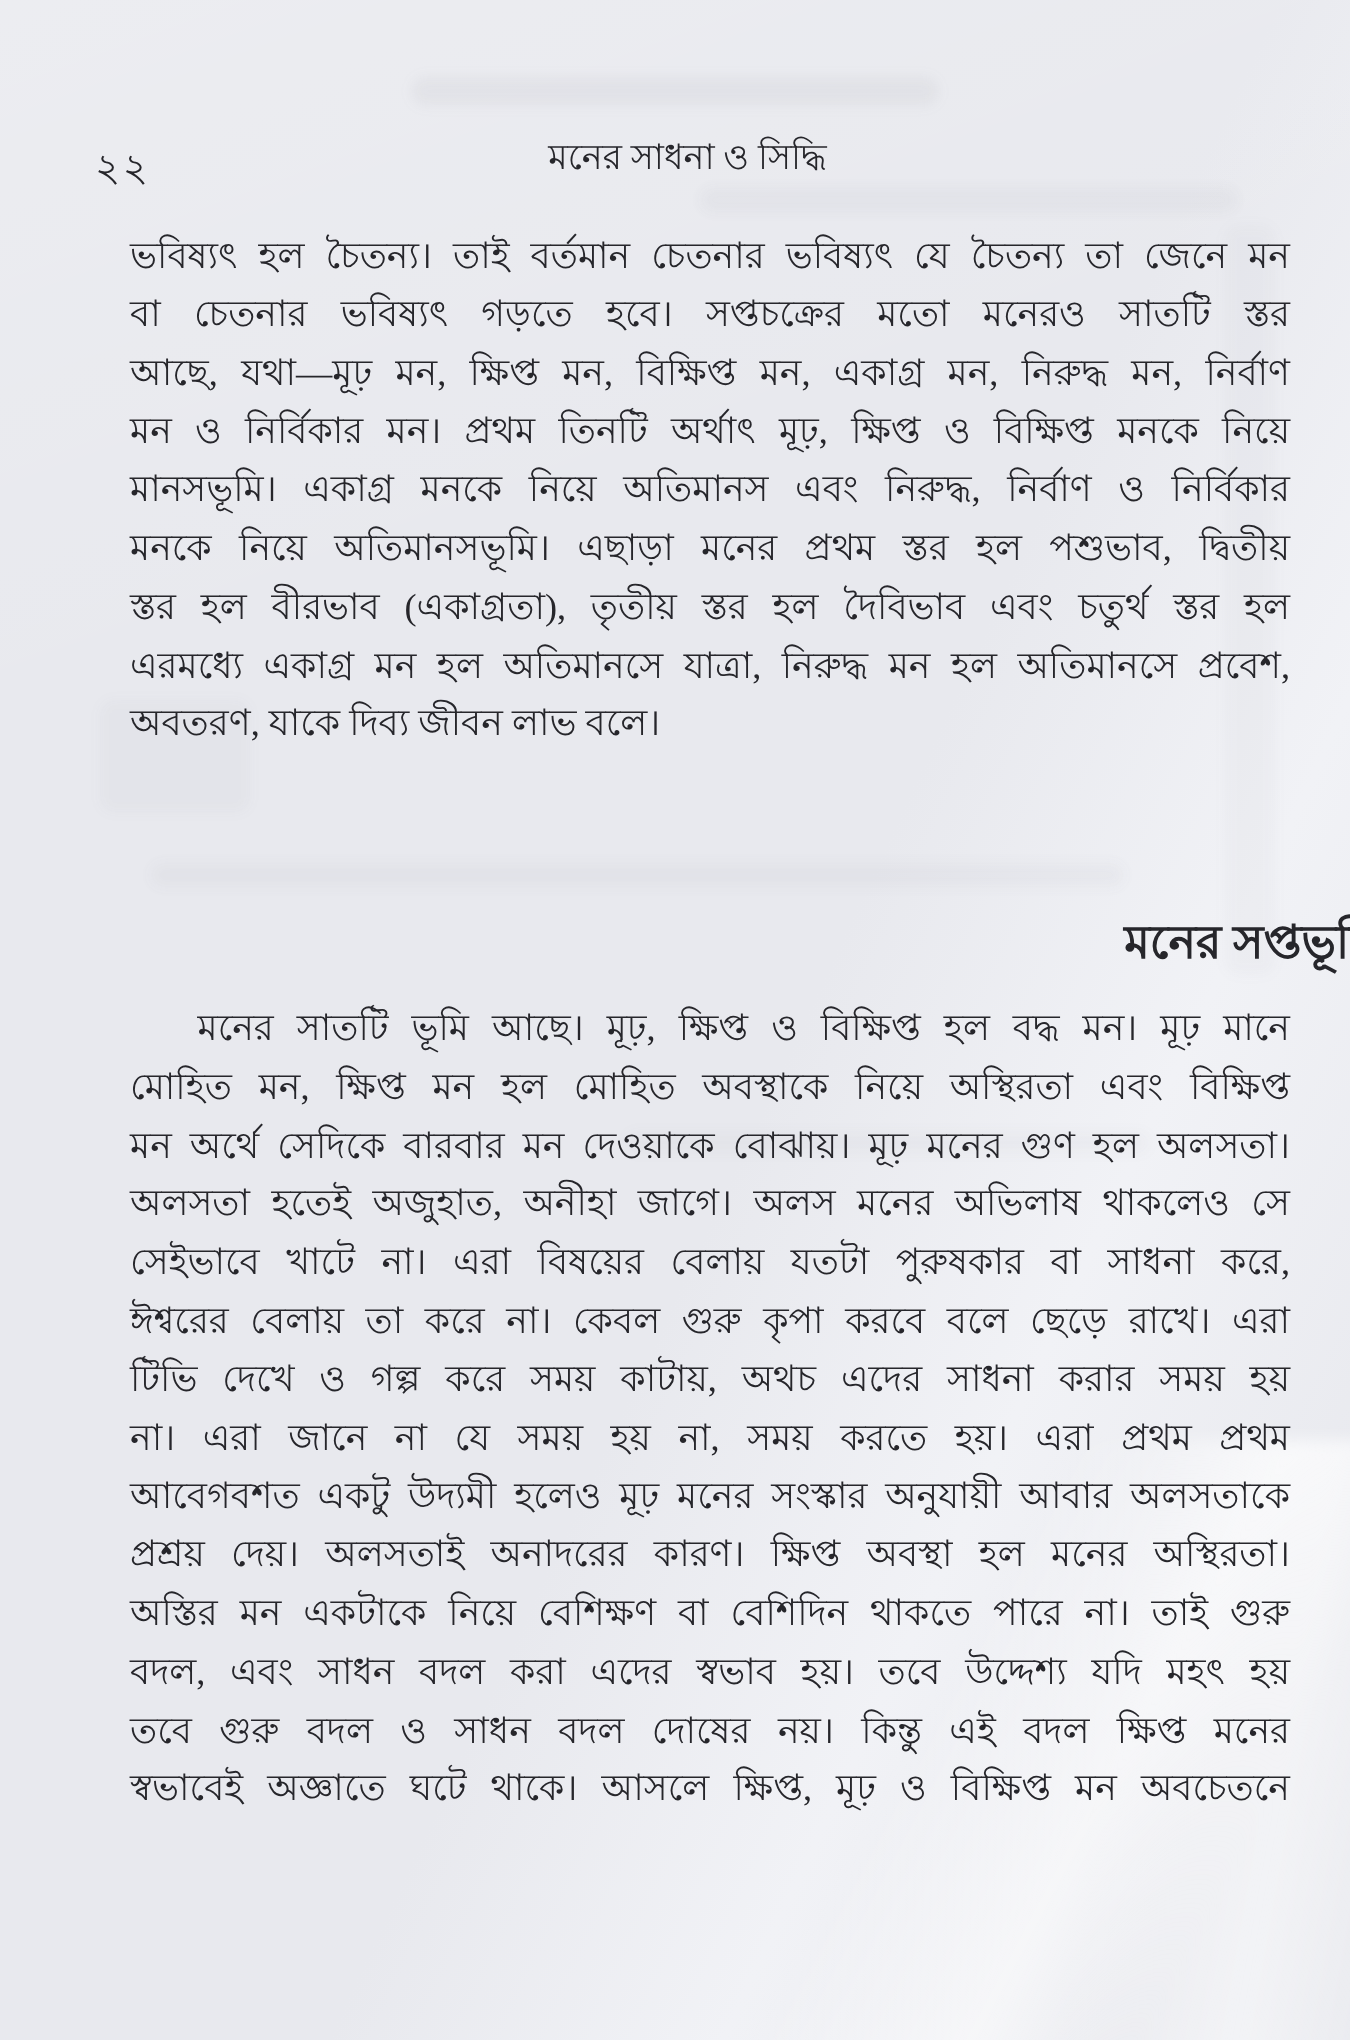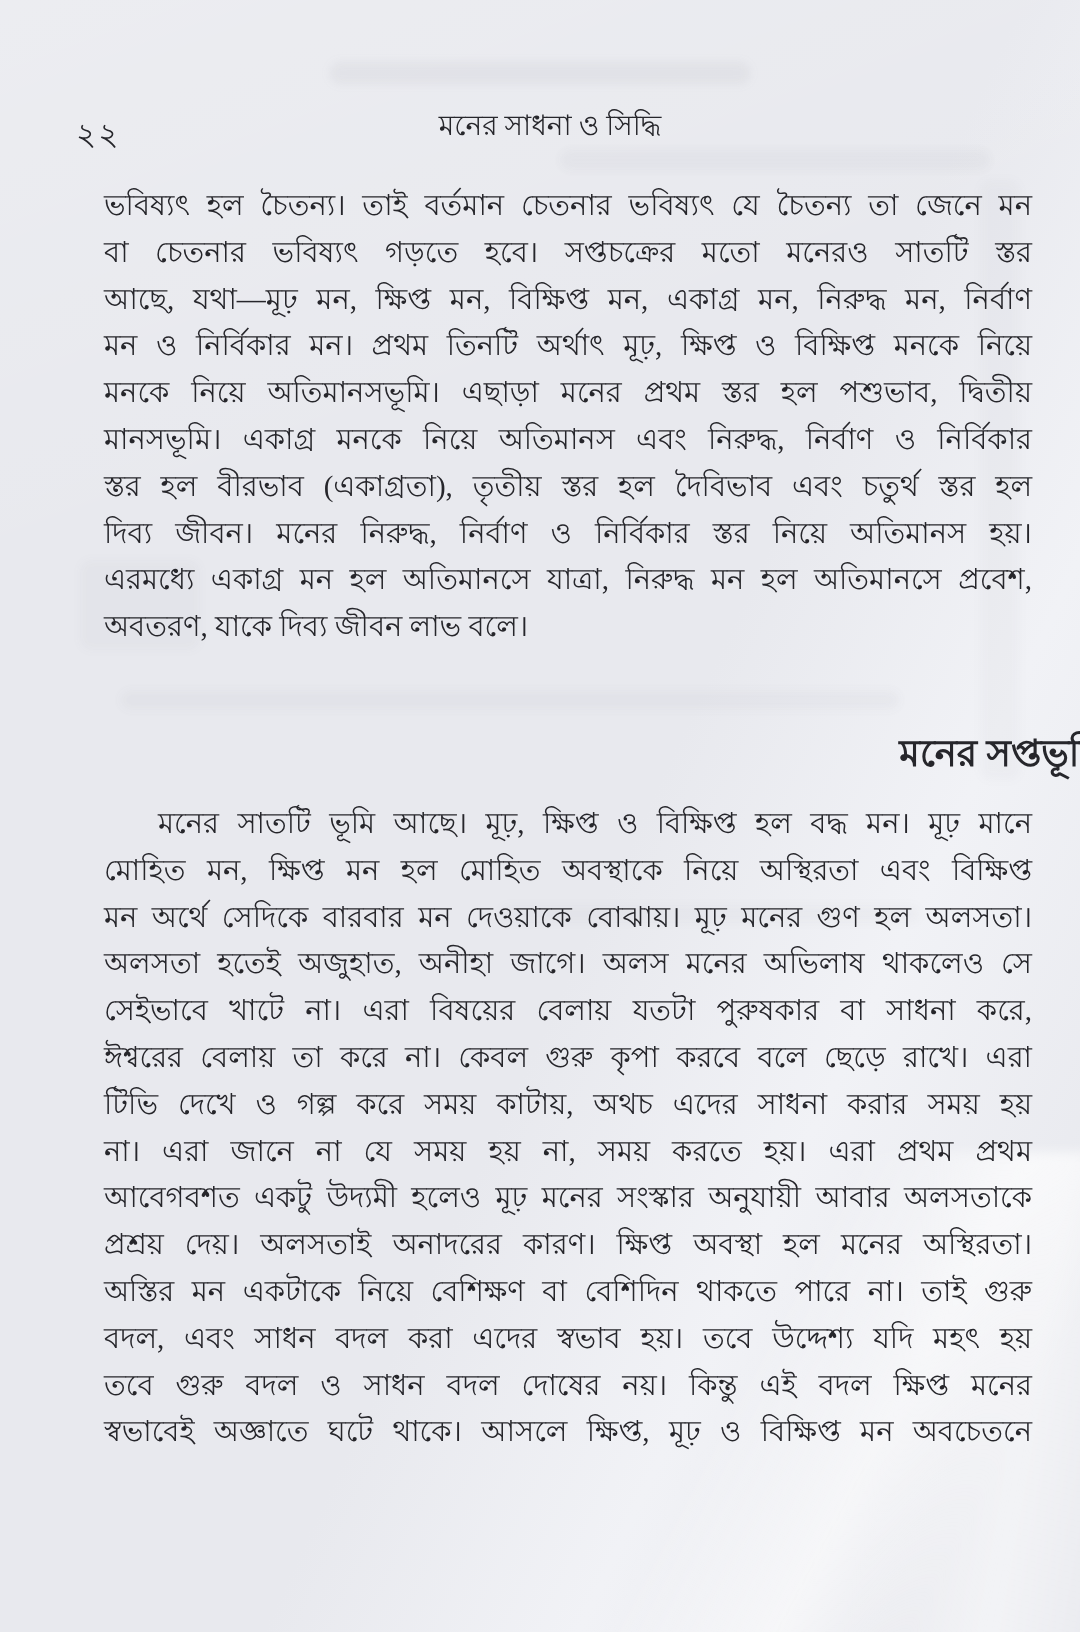--- a/index.html
+++ b/index.html
@@ -114,24 +114,23 @@
   <div class="sheen"></div>
 
   <div class="page-number">২২</div>
   <div class="book-title">মনের সাধনা ও সিদ্ধি</div>
 
   <div class="para p1">
     <div class="line">ভবিষ্যৎ হল চৈতন্য। তাই বর্তমান চেতনার ভবিষ্যৎ যে চৈতন্য তা জেনে মন</div>
     <div class="line">বা চেতনার ভবিষ্যৎ গড়তে হবে। সপ্তচক্রের মতো মনেরও সাতটি স্তর</div>
     <div class="line">আছে, যথা—মূঢ় মন, ক্ষিপ্ত মন, বিক্ষিপ্ত মন, একাগ্র মন, নিরুদ্ধ মন, নির্বাণ</div>
     <div class="line">মন ও নির্বিকার মন। প্রথম তিনটি অর্থাৎ মূঢ়, ক্ষিপ্ত ও বিক্ষিপ্ত মনকে নিয়ে</div>
+    <div class="line">মানসভূমি। একাগ্র মনকে নিয়ে অতিমানস এবং নিরুদ্ধ, নির্বাণ ও নির্বিকার</div>
     <div class="line">মনকে নিয়ে অতিমানসভূমি। এছাড়া মনের প্রথম স্তর হল পশুভাব, দ্বিতীয়</div>
-    <div class="line">মানসভূমি। একাগ্র মনকে নিয়ে অতিমানস এবং নিরুদ্ধ, নির্বাণ ও নির্বিকার</div>
     <div class="line">স্তর হল বীরভাব (একাগ্রতা), তৃতীয় স্তর হল দৈবিভাব এবং চতুর্থ স্তর হল</div>
-    <div class="line">দিব্য জীবন। মনের নিরুদ্ধ, নির্বাণ ও নির্বিকার স্তর নিয়ে অতিমানস হয়।</div>
     <div class="line">এরমধ্যে একাগ্র মন হল অতিমানসে যাত্রা, নিরুদ্ধ মন হল অতিমানসে প্রবেশ,</div>
     <div class="line no-just">অবতরণ, যাকে দিব্য জীবন লাভ বলে।</div>
   </div>
 
   <div class="section-heading">মনের সপ্তভূমি</div>
 
   <div class="para p2">
     <div class="line indent">মনের সাতটি ভূমি আছে। মূঢ়, ক্ষিপ্ত ও বিক্ষিপ্ত হল বদ্ধ মন। মূঢ় মানে</div>
     <div class="line">মোহিত মন, ক্ষিপ্ত মন হল মোহিত অবস্থাকে নিয়ে অস্থিরতা এবং বিক্ষিপ্ত</div>
     <div class="line">মন অর্থে সেদিকে বারবার মন দেওয়াকে বোঝায়। মূঢ় মনের গুণ হল অলসতা।</div>

